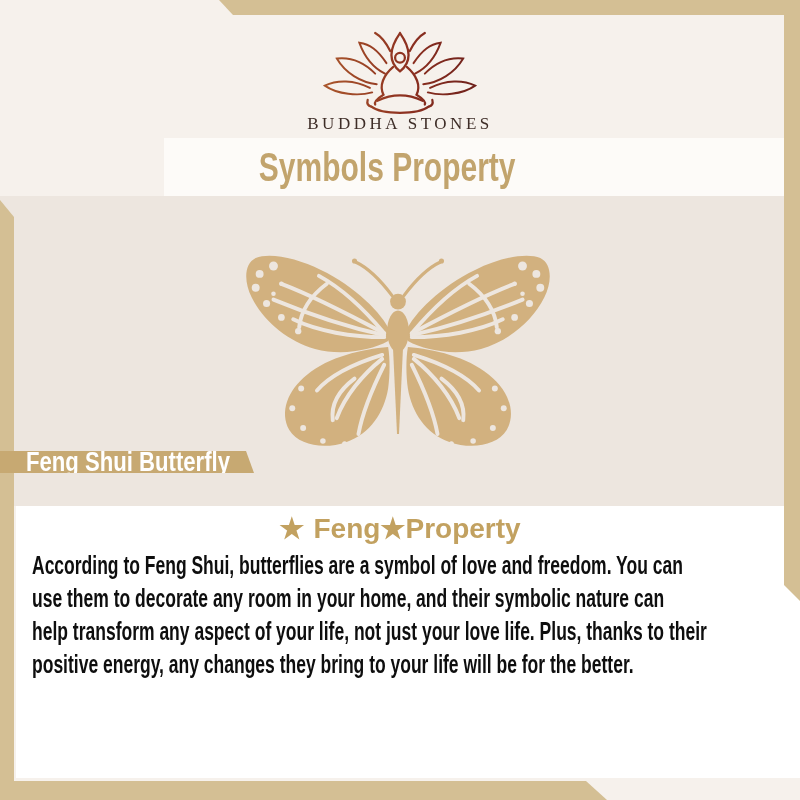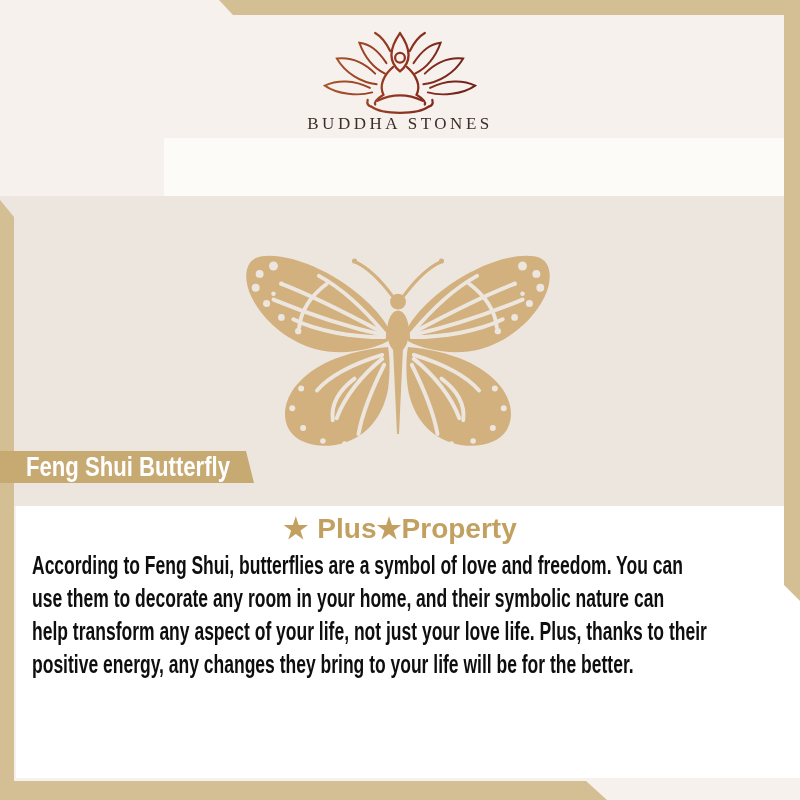--- a/index.html
+++ b/index.html
@@ -46,21 +46,21 @@
     display:inline-block;white-space:nowrap;
     font-size:40px;font-weight:700;color:var(--heading-gold);
     transform:scaleX(0.75);transform-origin:50% 50%;
     line-height:46px;
   }
 
   .butterfly-wrap{position:absolute;left:230px;top:244px;width:336px;height:210px;}
   .butterfly-wrap svg{width:100%;height:100%;}
 
   .ribbon{
-    position:absolute;left:0;top:451px;width:262px;height:32px;
+    position:absolute;left:0;top:451px;width:262px;height:22px;
     background:var(--ribbon-bg);
     clip-path:polygon(0 0,246px 0,254px 100%,0 100%);
     display:flex;align-items:center;
   }
   .ribbon-text{
     display:inline-block;white-space:nowrap;
     margin-left:26px;
     font-size:28px;font-weight:700;color:#ffffff;
     transform:scaleX(0.79);transform-origin:0 50%;
   }
@@ -130,20 +130,23 @@
 
         <path d="M148 52 C 160 34 170 27 184 25 C 177 44 164 59 150 66" stroke-width="2.6"></path>
         <path d="M163 66 C 180 49 197 44 214 46 C 203 65 182 78 161 80" stroke-width="2.6"></path>
         <path d="M170 85 C 191 74 214 74 230 82 C 213 94 185 96 167 91" stroke-width="2.6"></path>
       </g>
     </svg>
   </div>
 
   <div class="brand-name">BUDDHA STONES</div>
 
+  <div class="heading-wrap">
+    <span class="heading">Symbols Property</span>
+  </div>
 
   <div class="butterfly-wrap">
     <svg viewBox="0 0 340 212">
       <defs>
         <g id="wingR">
 
           <path d="M178 88 C 186 70 214 42 248 26 C 272 14 300 8 314 14 C 326 20 326 38 318 54 C 306 78 282 98 254 106 C 228 113 198 108 180 98 Z" fill="var(--butterfly-gold)"></path>
 
           <path d="M180 104 C 206 106 240 114 262 132 C 282 148 290 170 280 188 C 270 204 244 208 222 200 C 198 192 184 170 180 146 C 178 132 178 116 180 104 Z" fill="var(--butterfly-gold)"></path>
 
@@ -195,21 +198,21 @@
         <circle cx="214" cy="17" r="2.6"></circle>
       </g>
     </svg>
   </div>
 
   <div class="ribbon">
     <span class="ribbon-text">Feng Shui Butterfly</span>
   </div>
 
   <div class="subtitle">
-    <span class="star1">★</span><span>Plus</span><span>★</span><span>Property</span>
+    <span class="star1">★</span><span>Feng</span><span>★</span><span>Property</span>
   </div>
 
   <div class="body-text">
     <div class="line">According to Feng Shui, butterflies are a symbol of love and freedom. You can</div>
     <div class="line">use them to decorate any room in your home, and their symbolic nature can</div>
     <div class="line">help transform any aspect of your life, not just your love life. Plus, thanks to their</div>
     <div class="line">positive energy, any changes they bring to your life will be for the better.</div>
   </div>
 
 </div>

